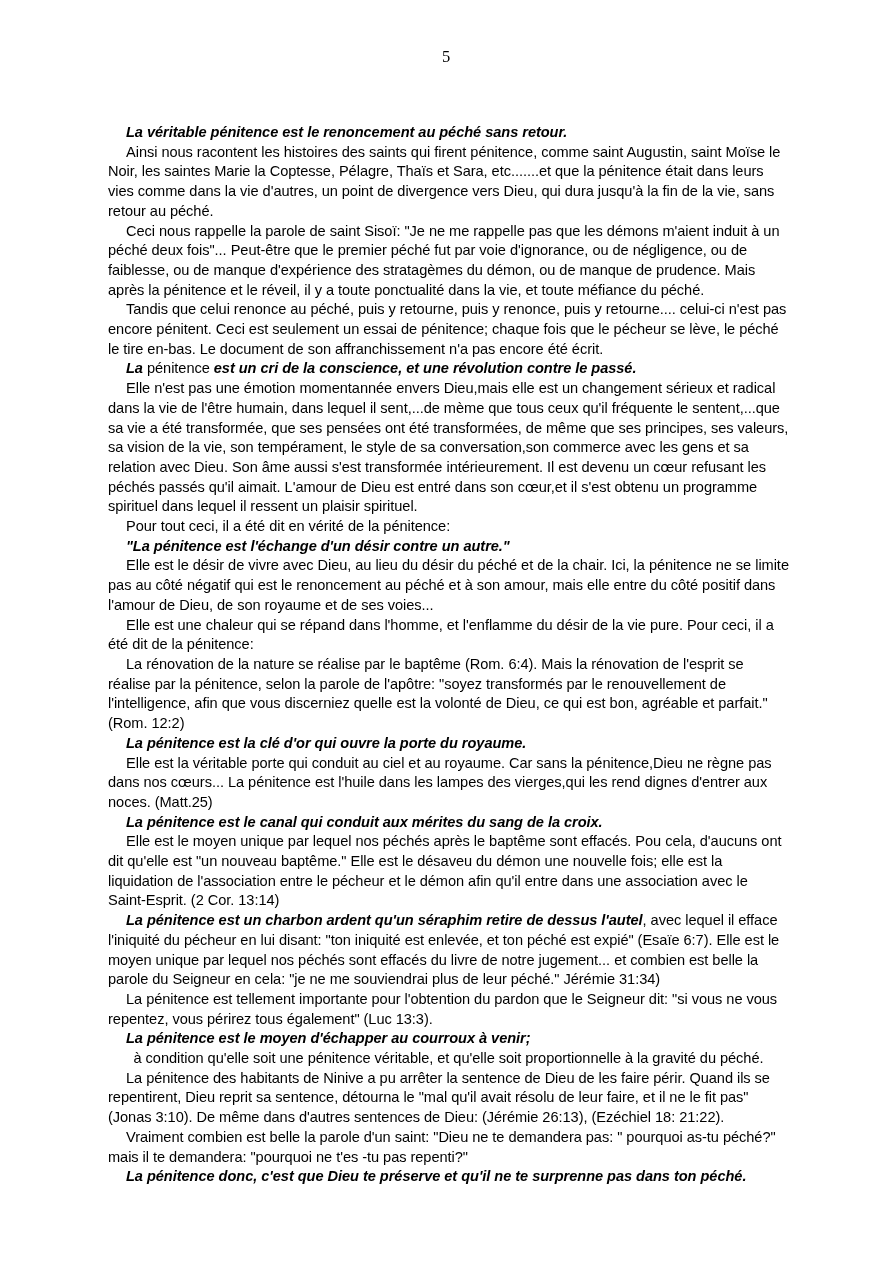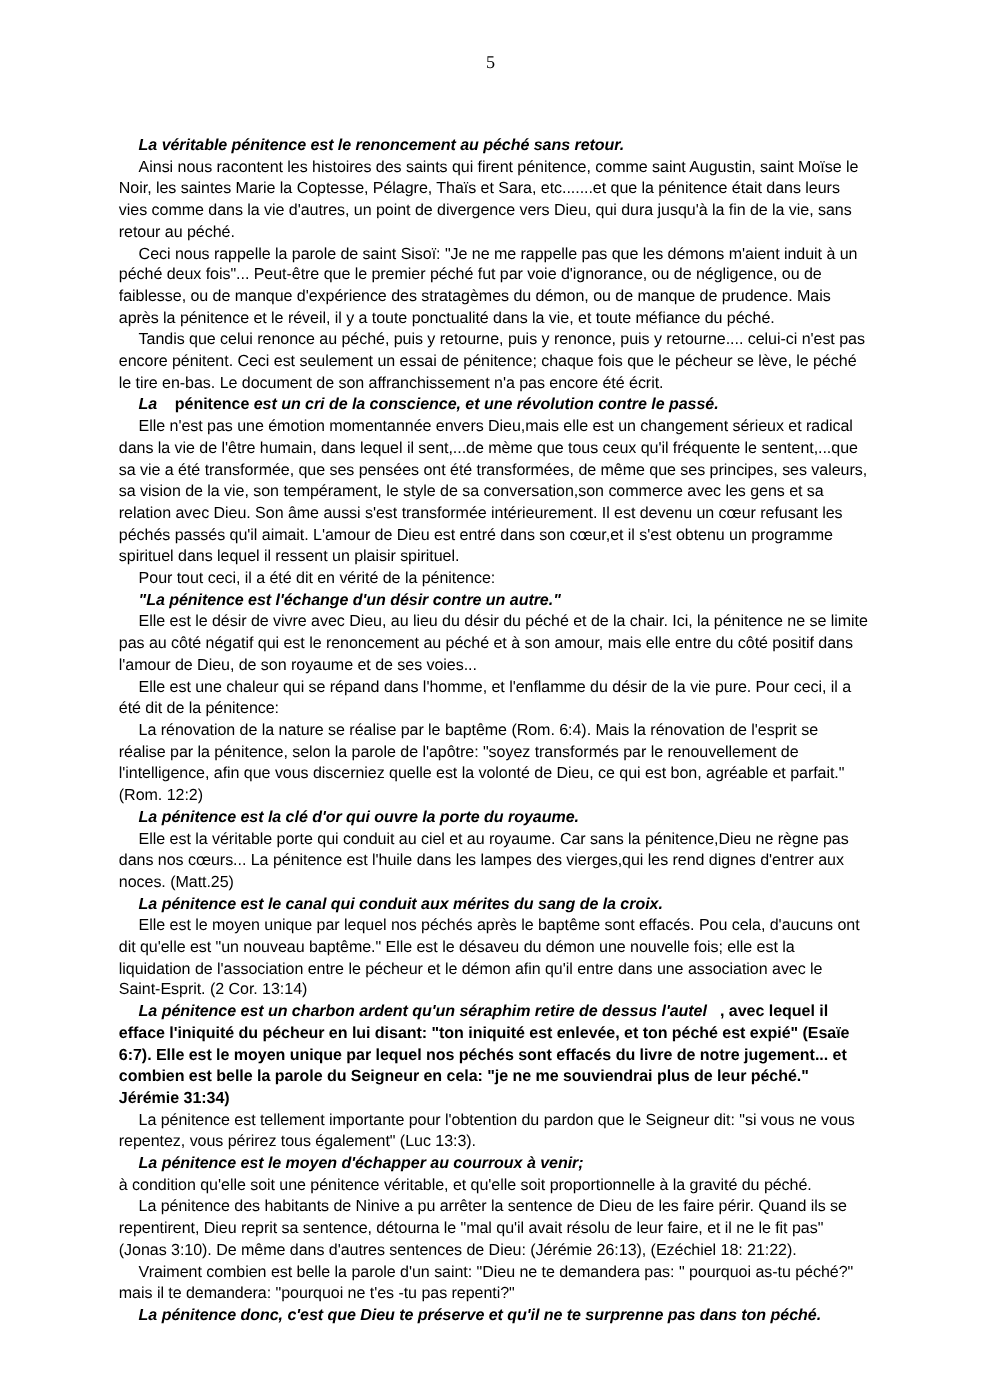--- a/index.html
+++ b/index.html
@@ -45,39 +45,39 @@
     color: #000;
     letter-spacing: -0.05px;
   }
   p.para {
     margin: 0;
     padding: 0;
     text-indent: 18px;
   }
   p.para.noindent {
     text-indent: 0;
+    text-align: center;
   }
   p.head {
     margin: 0;
     padding: 0;
     text-indent: 18px;
     font-weight: bold;
     font-style: italic;
   }
   p.head.tightindent {
     text-indent: 14px;
   }
   b.bi {
     font-weight: bold;
     font-style: italic;
   }
   span.reg {
-    font-weight: bold;
+    font-weight: normal;
     font-style: normal;
-    margin-left: 12px;
   }
 </style>
 </head>
 <body>
 
 <div class="page">
 
   <div class="page-number">5</div>
 
   <div class="body-text">

